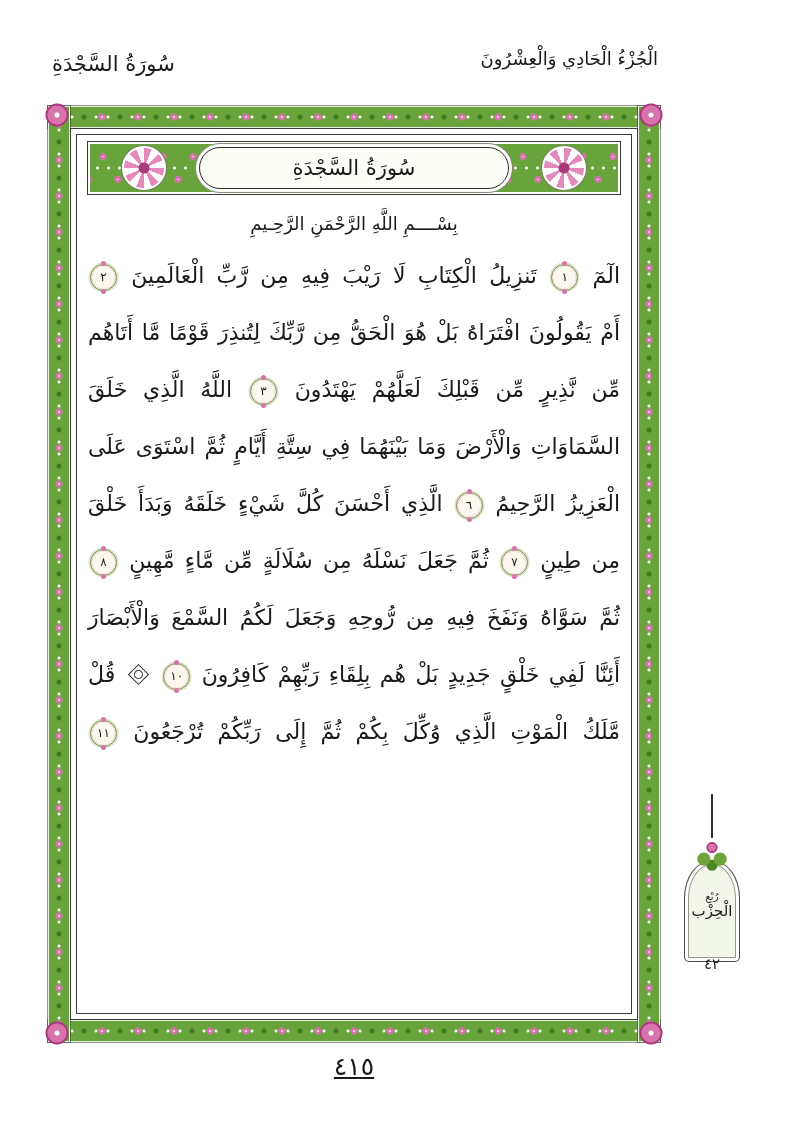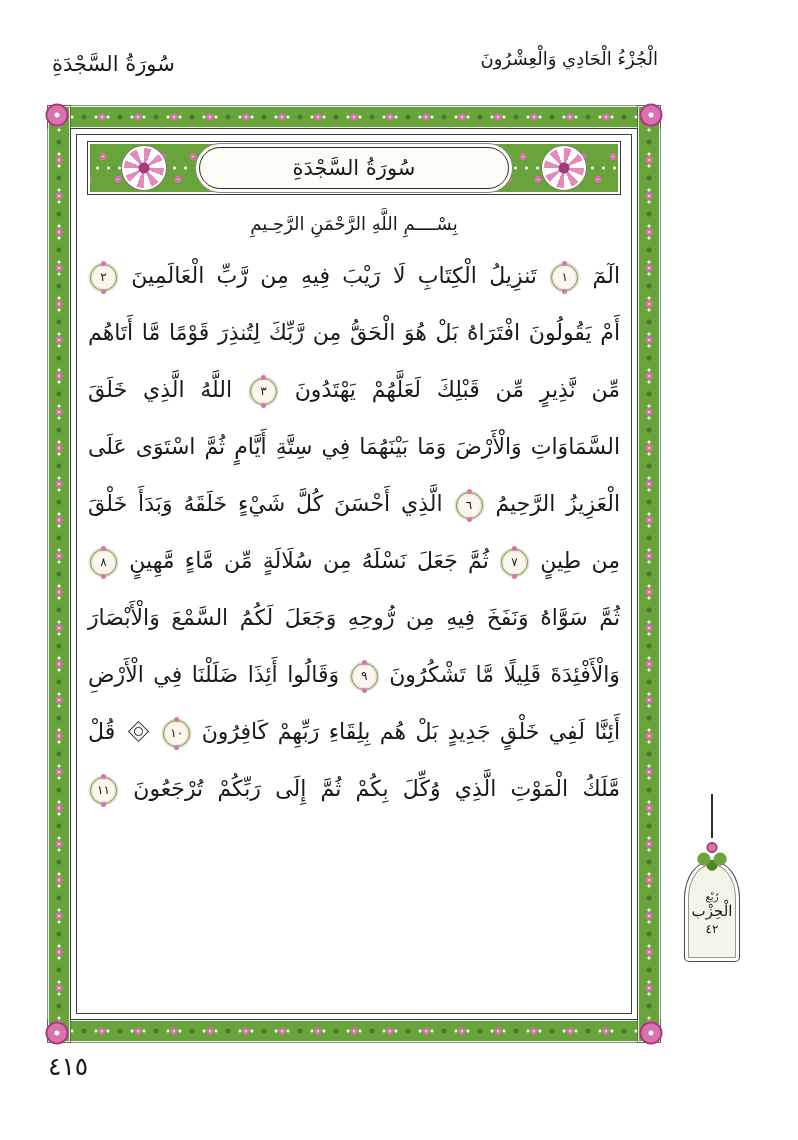--- a/index.html
+++ b/index.html
@@ -85,27 +85,27 @@
   .hizb-crown::before{content:"";position:absolute;left:50%;top:0;transform:translateX(-50%);
     width:34px;height:34px;
     background:
       radial-gradient(circle 5px at 50% 28%, #d873ae 0 4px, #a83a7c 4px 5px, rgba(0,0,0,0) 6px),
       radial-gradient(circle 7px at 26% 62%, #6fa33c 0 6px, rgba(0,0,0,0) 7px),
       radial-gradient(circle 7px at 74% 62%, #6fa33c 0 6px, rgba(0,0,0,0) 7px),
       radial-gradient(circle 6px at 50% 80%, #4c8526 0 5px, rgba(0,0,0,0) 6px);}
   .hizb-dome{position:relative;margin:0 8px;height:102px;background:#f2f5ea;
     border:1.5px solid #4a4a4a;border-radius:34px 34px 6px 6px/46px 46px 6px 6px;
     box-shadow:inset 0 0 0 3px #ffffff,inset 0 0 0 4px #95958a;
-    box-sizing:border-box;padding-top:30px;font-family:Liberation Serif, serif;}
+    box-sizing:border-box;padding-top:30px;}
   .hizb-small{font-size:10px;line-height:11px;}
   .hizb-big{font-size:15px;line-height:19px;text-align:center;}
-  .hizb-num{font-size:12px;line-height:17px;}
+  .hizb-num{font-size:15px;line-height:17px;margin-top:35px;}
   
-  .page-number{position:absolute;left:48px;width:612px;top:1052px;text-align:left;
-    font-size:25px;direction:rtl;}
+  .page-number{position:absolute;left:48px;width:612px;top:1052px;text-align:center;
+    font-size:25px;direction:rtl;text-decoration:underline;}
 </style>
 </head>
 <body>
 
 <div class="header-left">سُورَةُ السَّجْدَةِ</div>
 <div class="header-right">الْجُزْءُ الْحَادِي وَالْعِشْرُونَ</div>
 
 <div class="frame">
   <div class="band band-h band-top"></div>
   <div class="band band-h band-bottom"></div>
@@ -124,21 +124,20 @@
     </div>
     <div class="bismillah">بِسْــــمِ اللَّهِ الرَّحْمَنِ الرَّحِـيمِ</div>
     <div class="quran-lines">
         <div class="quran-line"><span class="quran-text">الٓمٓ</span> <span class="aya-marker">١</span> <span class="quran-text">تَنزِيلُ الْكِتَابِ لَا رَيْبَ فِيهِ مِن رَّبِّ الْعَالَمِينَ</span> <span class="aya-marker">٢</span> </div>
         <div class="quran-line"><span class="quran-text">أَمْ يَقُولُونَ افْتَرَاهُ بَلْ هُوَ الْحَقُّ مِن رَّبِّكَ لِتُنذِرَ قَوْمًا مَّا أَتَاهُم</span> </div>
         <div class="quran-line"><span class="quran-text">مِّن نَّذِيرٍ مِّن قَبْلِكَ لَعَلَّهُمْ يَهْتَدُونَ</span> <span class="aya-marker">٣</span> <span class="quran-text">اللَّهُ الَّذِي خَلَقَ</span> </div>
         <div class="quran-line"><span class="quran-text">السَّمَاوَاتِ وَالْأَرْضَ وَمَا بَيْنَهُمَا فِي سِتَّةِ أَيَّامٍ ثُمَّ اسْتَوَى عَلَى</span> </div>
         <div class="quran-line"><span class="quran-text">الْعَزِيزُ الرَّحِيمُ</span> <span class="aya-marker">٦</span> <span class="quran-text">الَّذِي أَحْسَنَ كُلَّ شَيْءٍ خَلَقَهُ وَبَدَأَ خَلْقَ الْإِنسَانِ</span> </div>
         <div class="quran-line"><span class="quran-text">مِن طِينٍ</span> <span class="aya-marker">٧</span> <span class="quran-text">ثُمَّ جَعَلَ نَسْلَهُ مِن سُلَالَةٍ مِّن مَّاءٍ مَّهِينٍ</span> <span class="aya-marker">٨</span> </div>
         <div class="quran-line"><span class="quran-text">ثُمَّ سَوَّاهُ وَنَفَخَ فِيهِ مِن رُّوحِهِ وَجَعَلَ لَكُمُ السَّمْعَ وَالْأَبْصَارَ</span> </div>
-        <div class="quran-line"><span class="quran-text">وَالْأَفْئِدَةَ قَلِيلًا مَّا تَشْكُرُونَ</span> <span class="aya-marker">٩</span> <span class="quran-text">وَقَالُوا أَئِذَا ضَلَلْنَا فِي الْأَرْضِ</span> </div>
         <div class="quran-line"><span class="quran-text">أَئِنَّا لَفِي خَلْقٍ جَدِيدٍ بَلْ هُم بِلِقَاءِ رَبِّهِمْ كَافِرُونَ</span> <span class="aya-marker">١٠</span> <span class="rub-el-hizb"><span class="rub-inner"></span></span> <span class="quran-text">قُلْ يَتَوَفَّاكُم</span> </div>
         <div class="quran-line"><span class="quran-text">مَّلَكُ الْمَوْتِ الَّذِي وُكِّلَ بِكُمْ ثُمَّ إِلَى رَبِّكُمْ تُرْجَعُونَ</span> <span class="aya-marker">١١</span> </div>
       </div>
   </div>
 </div>
 
 <div class="hizb-ornament">
   <div class="hizb-stem"></div>
   <div class="hizb-crown"></div>
   <div class="hizb-dome">

